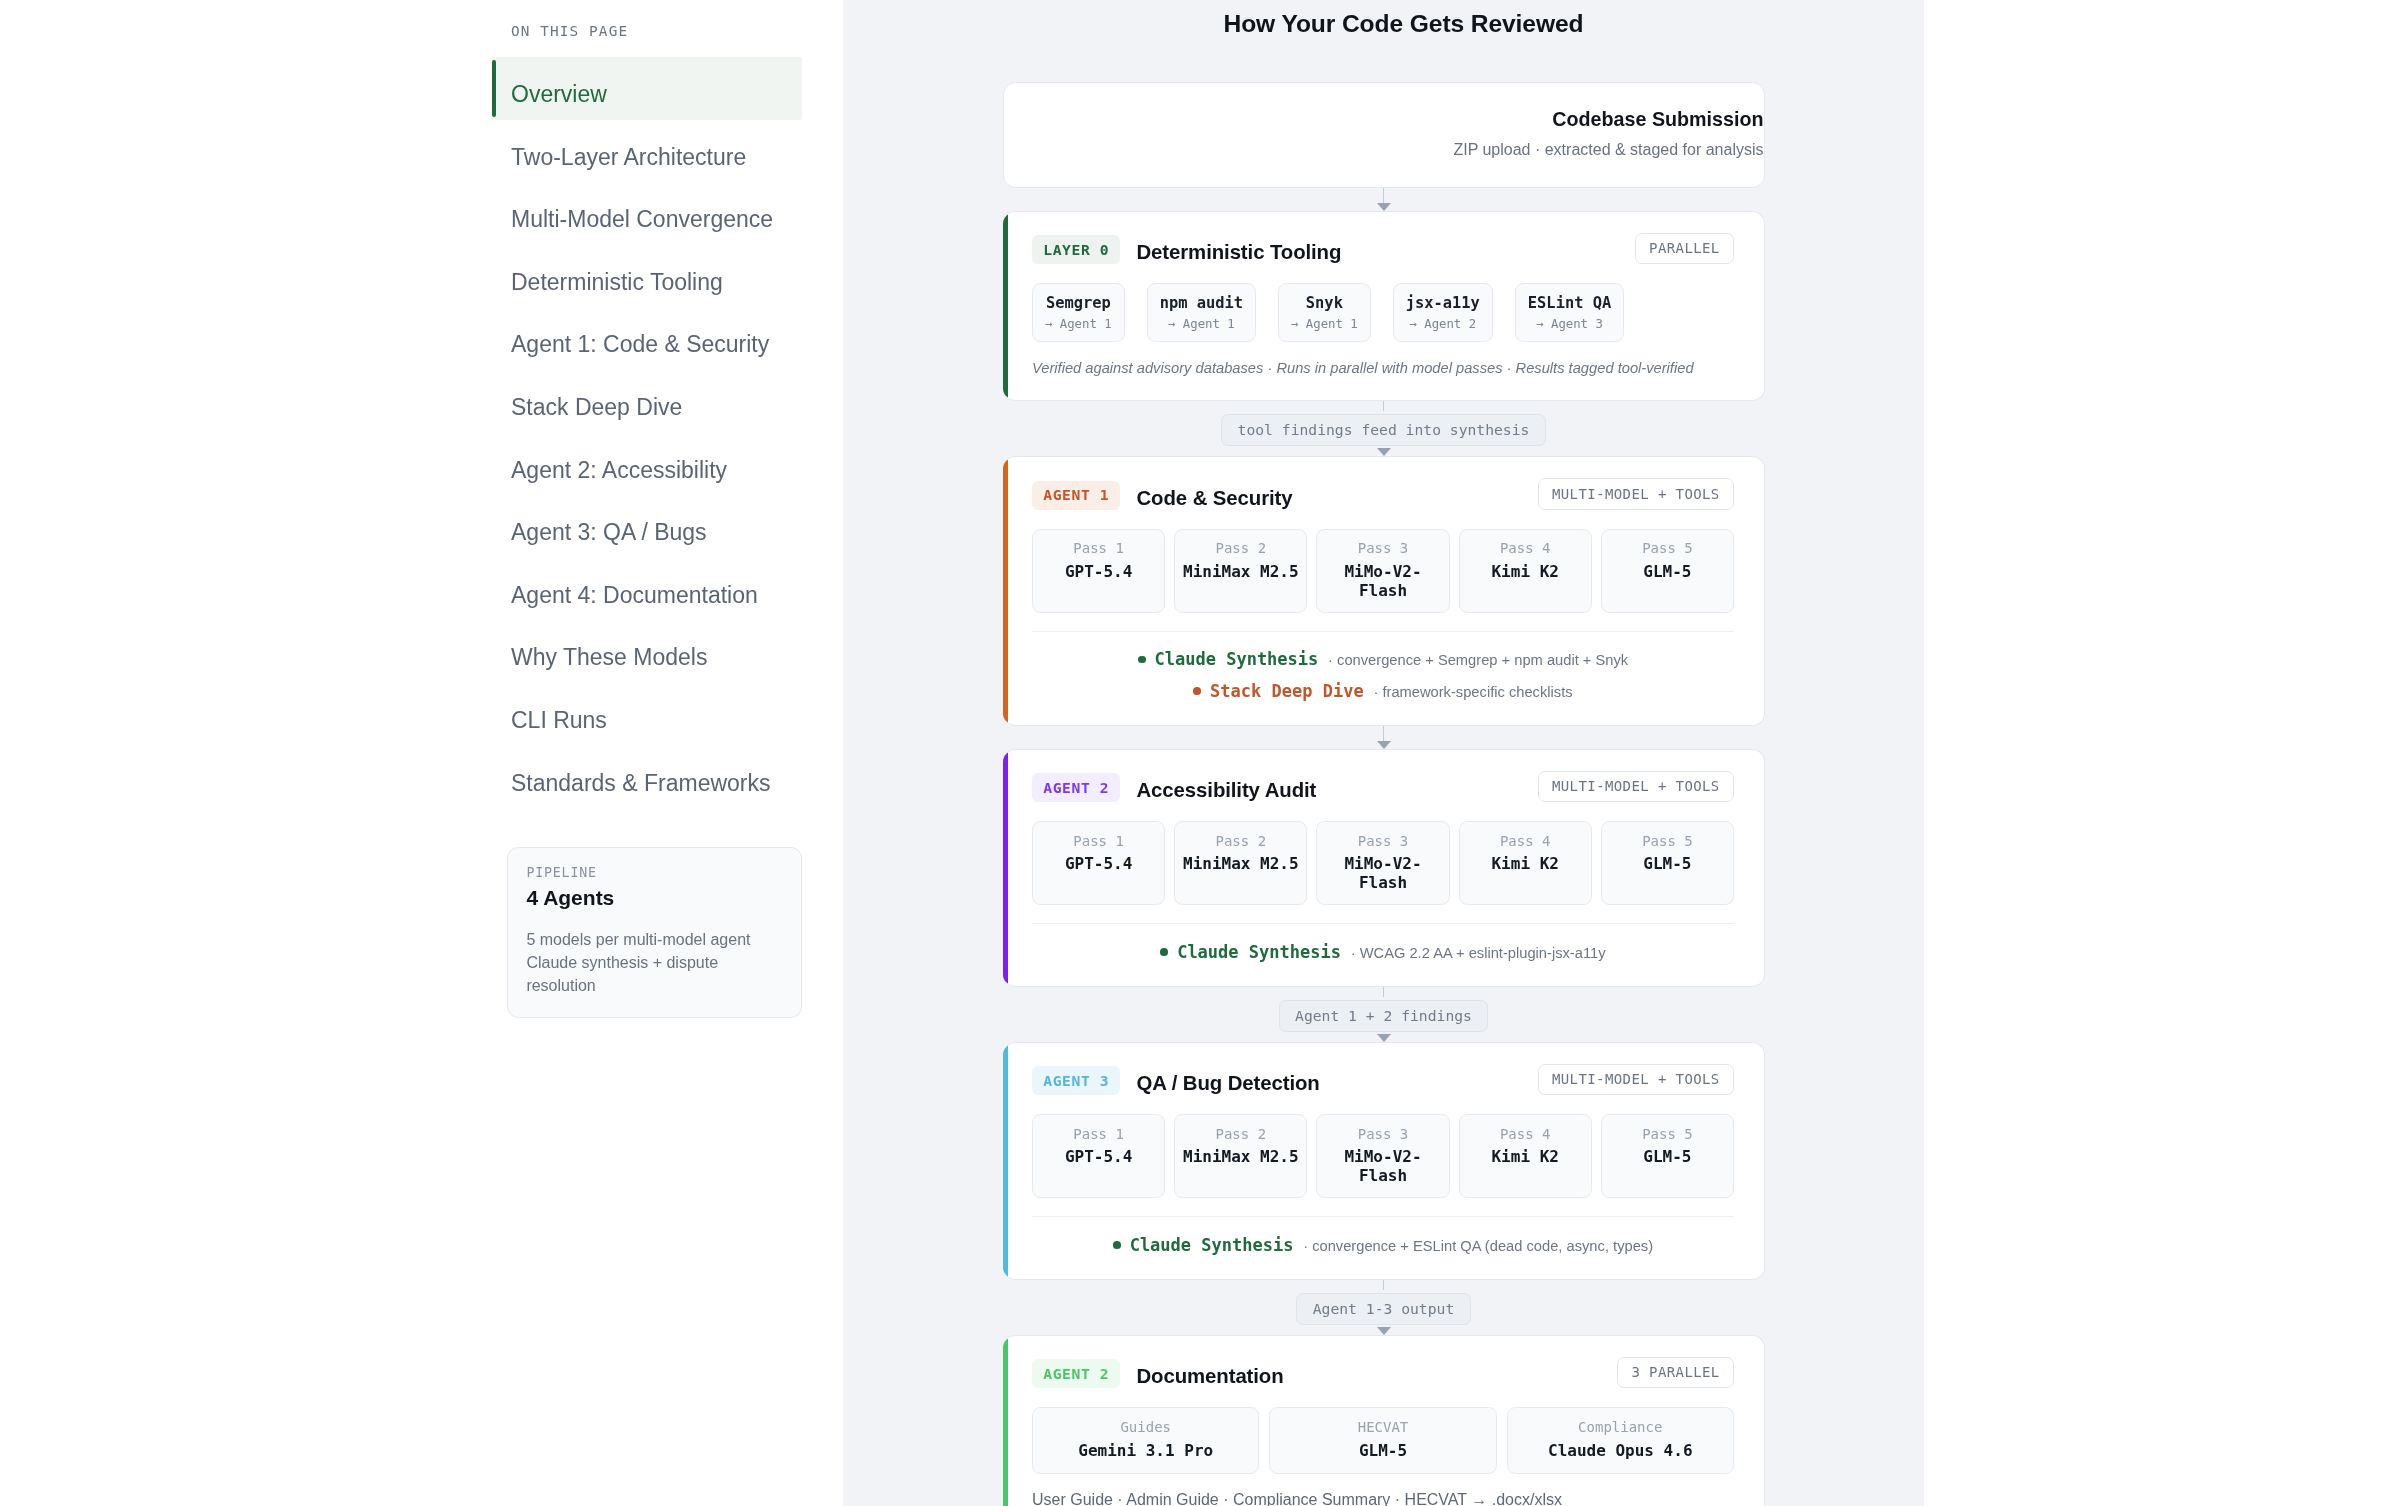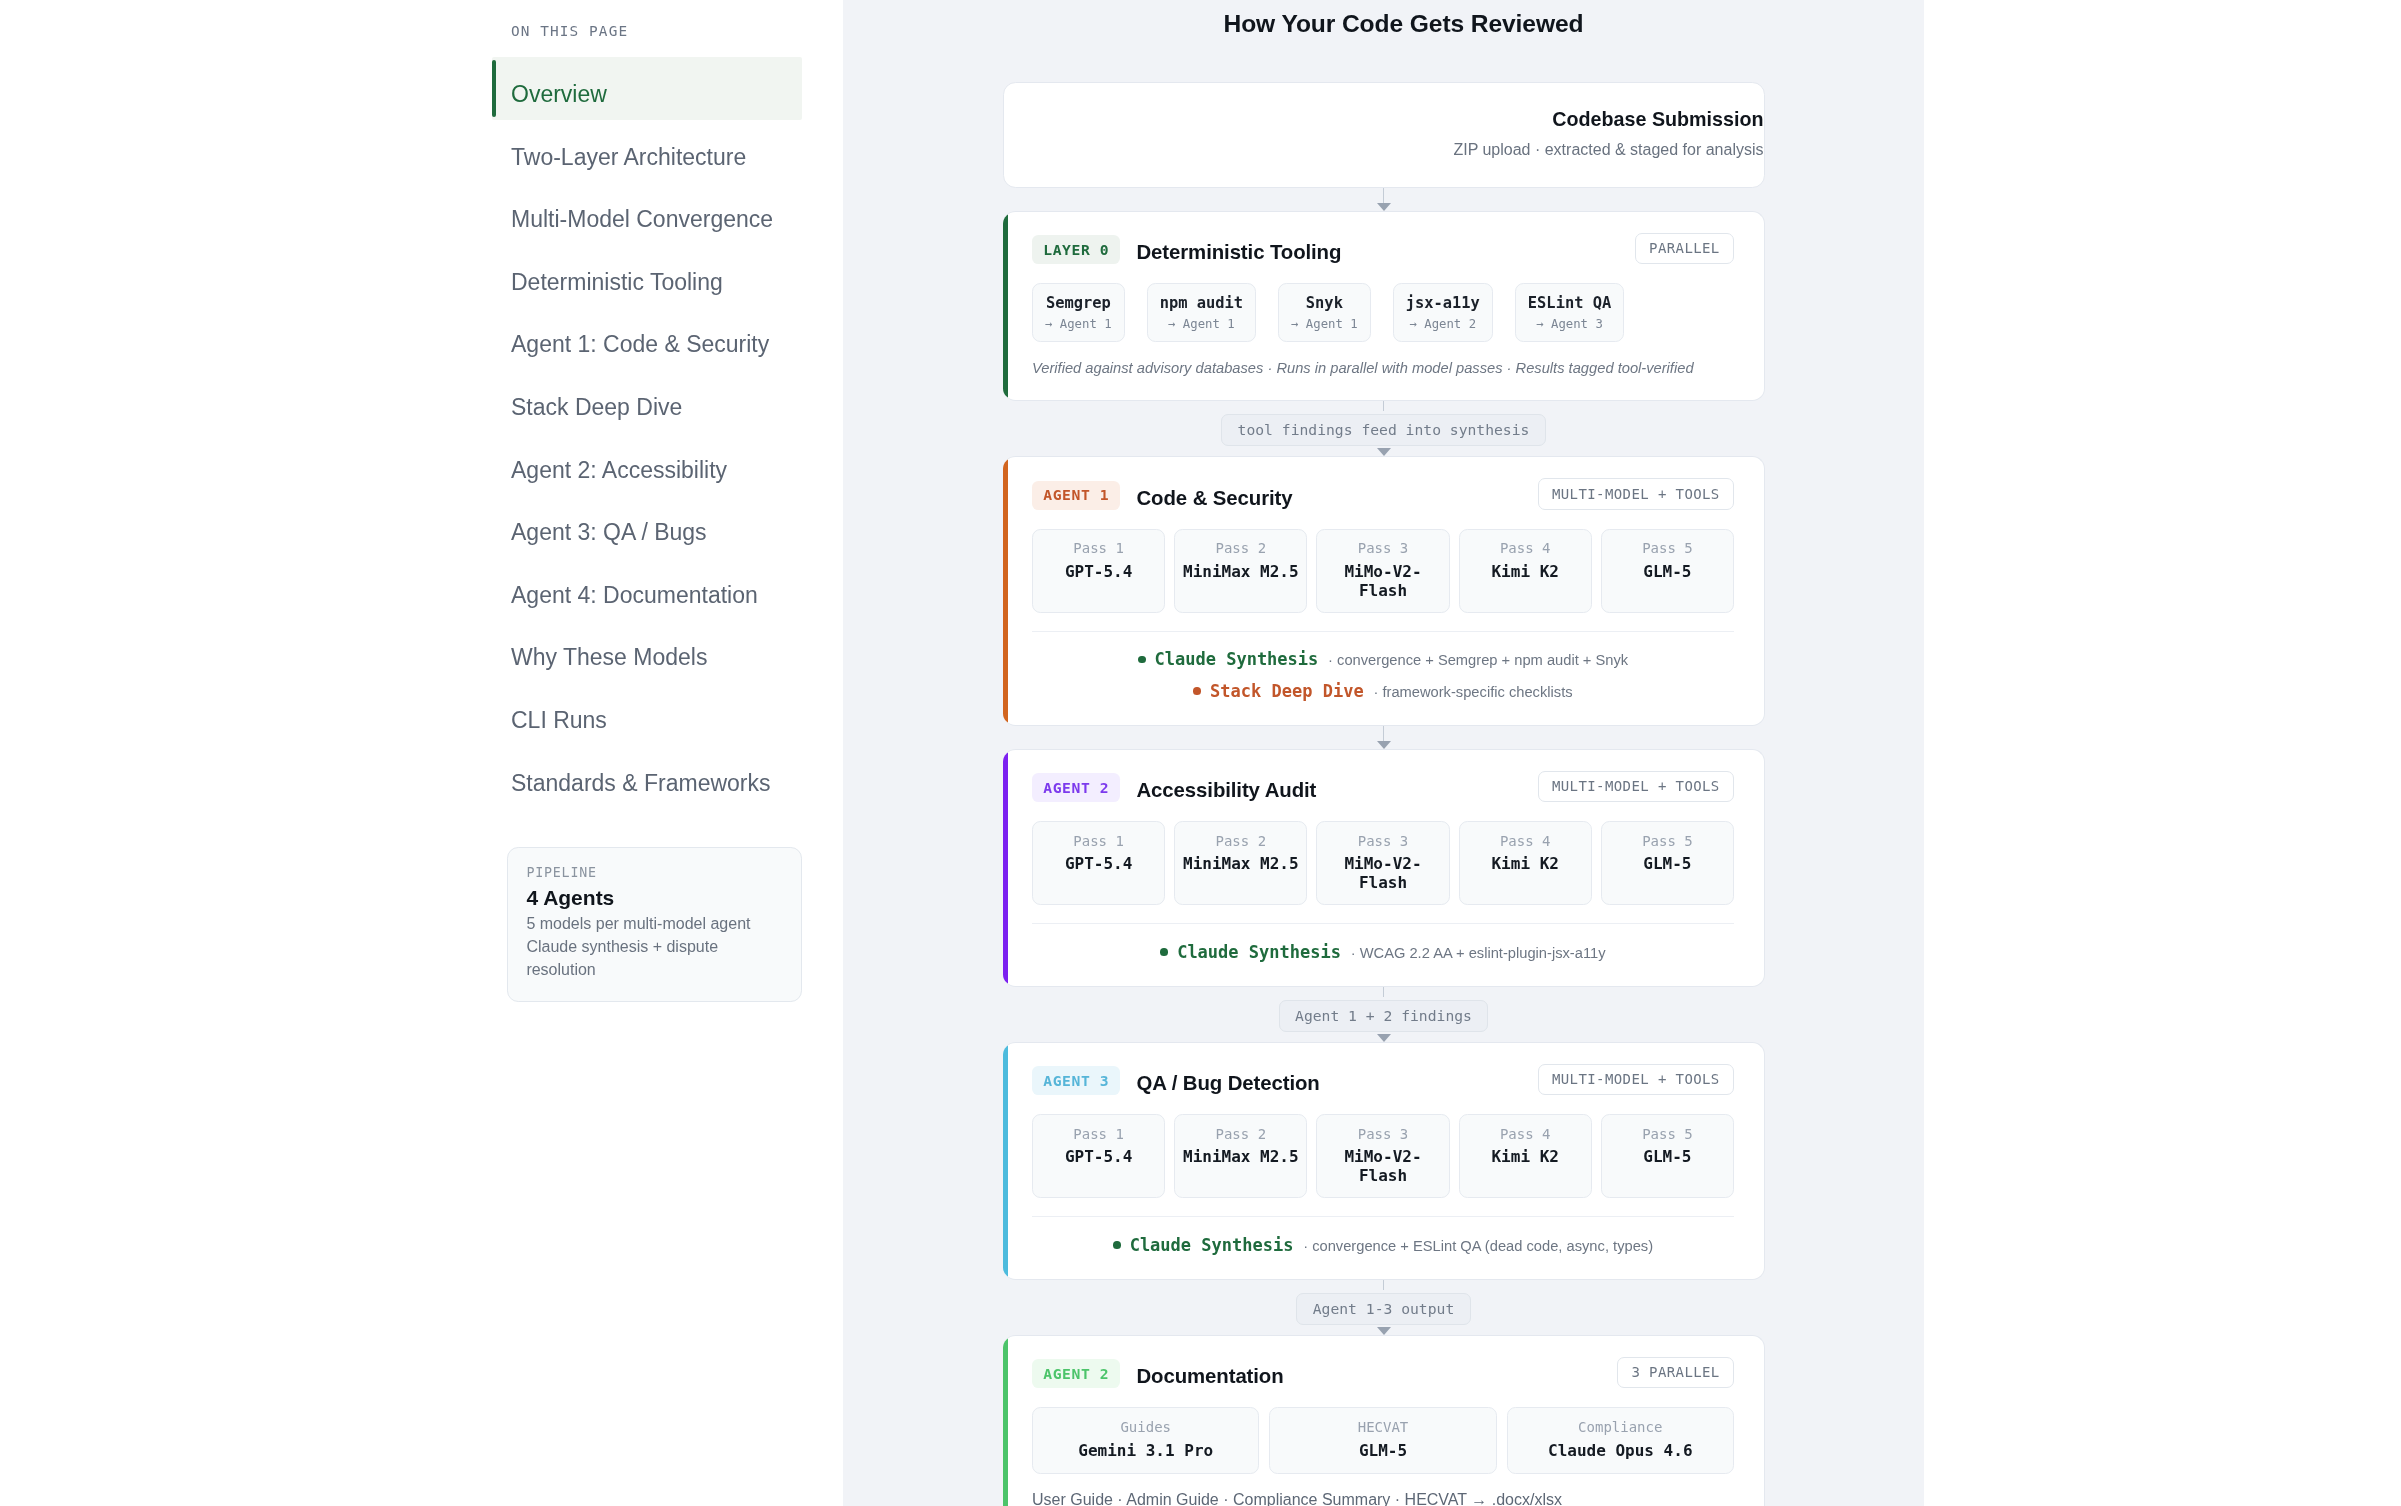--- a/index.html
+++ b/index.html
@@ -80,21 +80,21 @@
     font-size: 13.3px;
     letter-spacing: 0.8px;
     color: #8a939f;
     margin-bottom: 6.3px;
   }
 
   .pipeline-title {
     font-size: 21px;
     font-weight: 700;
     color: #10151c;
-    margin-bottom: 3px;
+    margin-bottom: 19px;
   }
 
   .pipeline-line {
     font-size: 16px;
     color: #69727f;
     line-height: 1.42;
   }
 
   
   .main {

